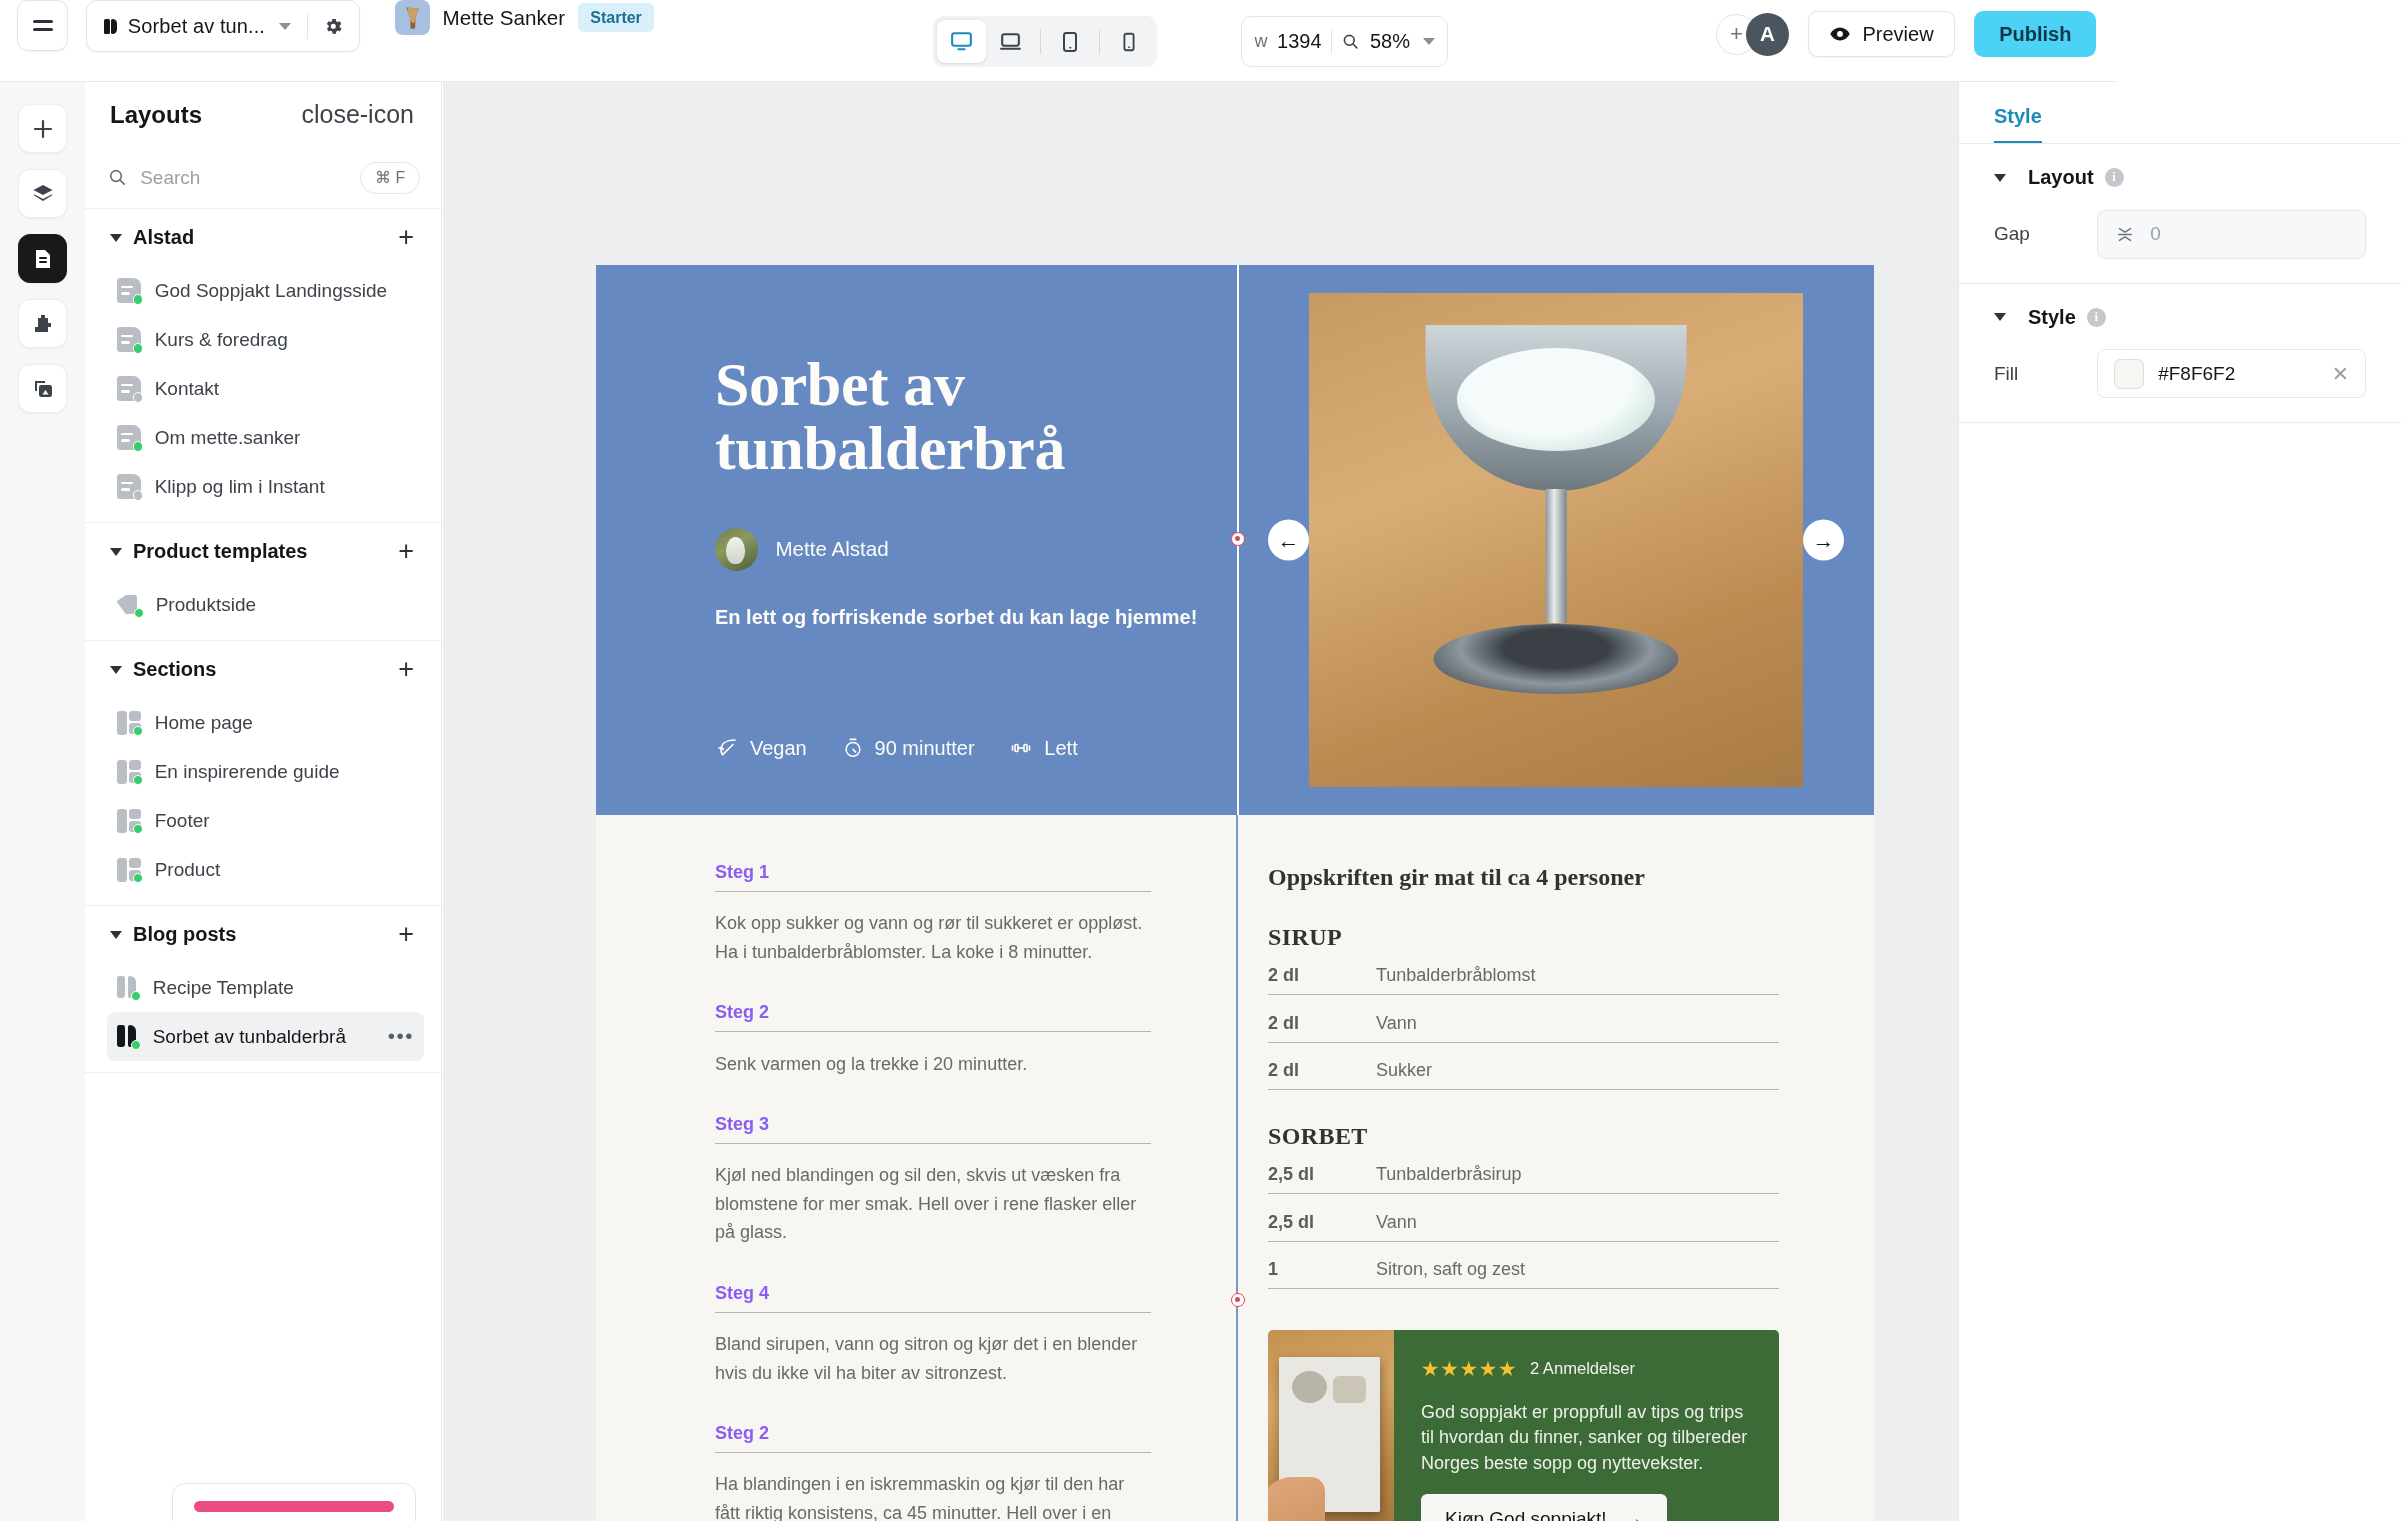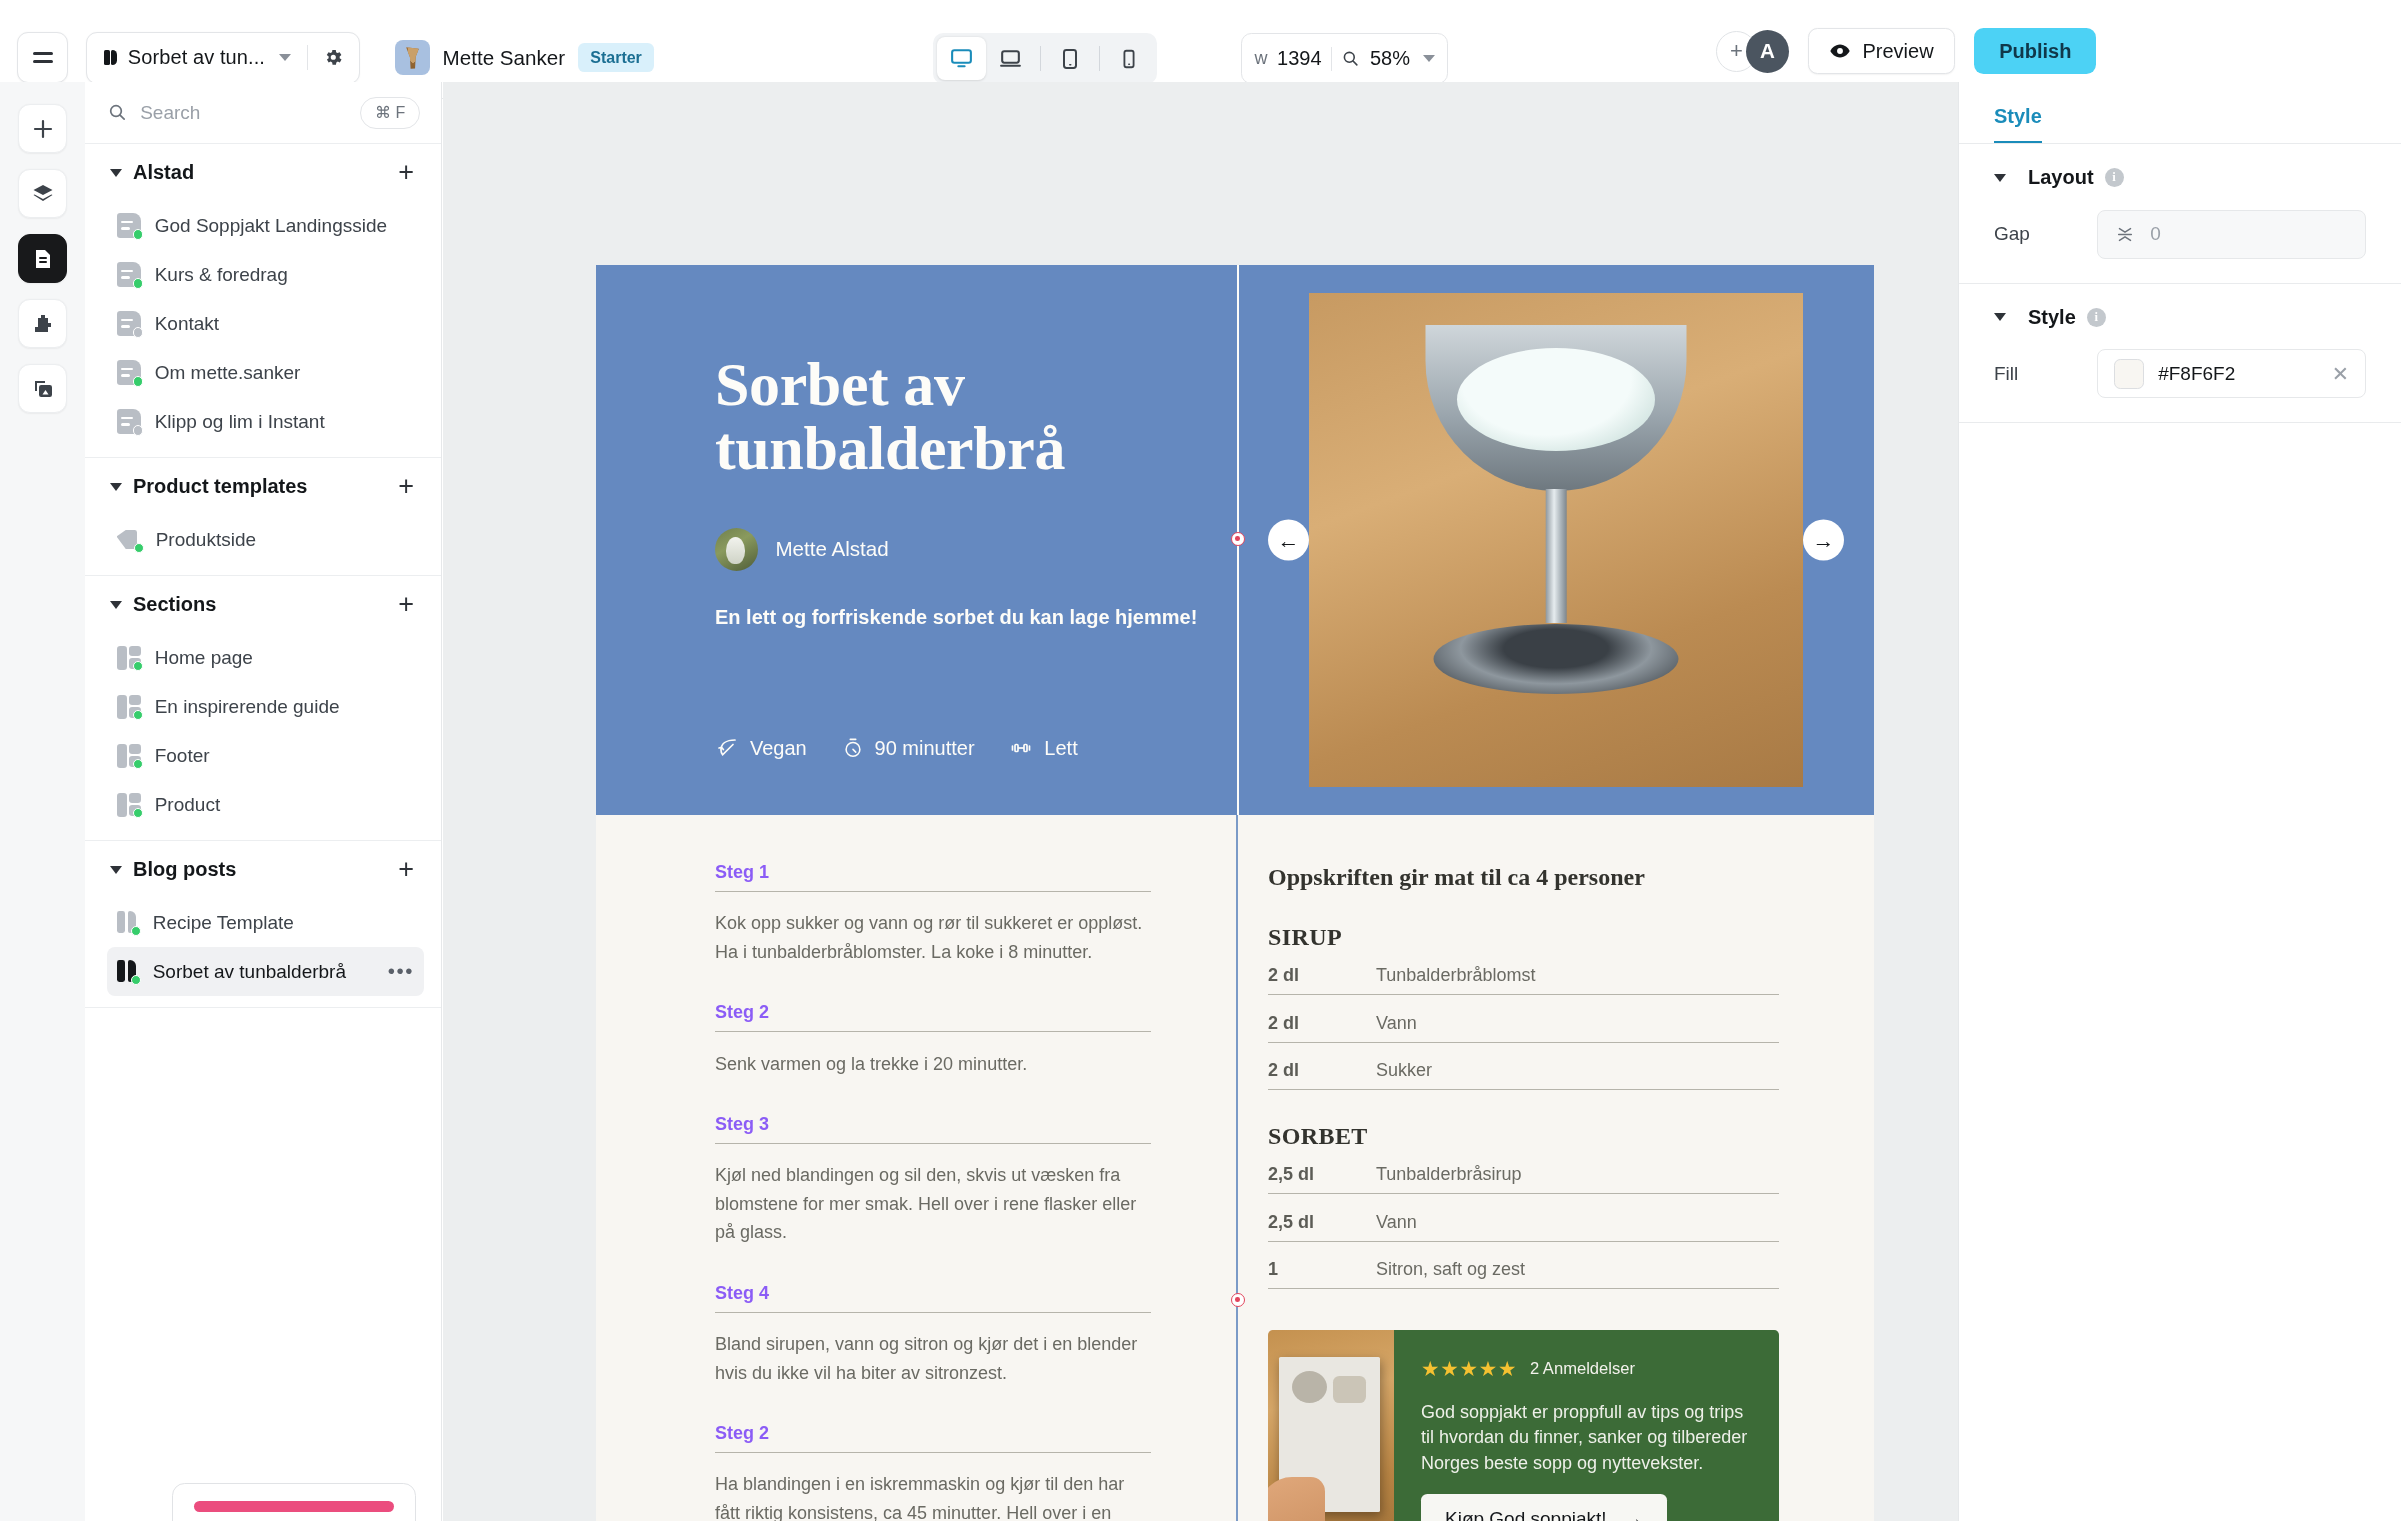--- a/index.html
+++ b/index.html
@@ -5,23 +5,23 @@
   * { box-sizing: border-box; margin: 0; padding: 0; }
   html, body {
     width: 2401px; height: 1522px;
     font-family: "Liberation Sans", sans-serif;
     background: #ffffff;
     overflow: hidden;
   }
 
   
   .topbar {
-    position: absolute; top: 17px; left: 0; width: 2117px; height: 82px;
+    position: absolute; top: 0; left: 0; width: 2117px; height: 82px;
     background: #ffffff; border-bottom: 0.8px solid #e6e8ea;
-    display: flex; align-items: center;
+    display: flex; align-items: flex-start;
   }
   .hamburger {
     margin-left: 17.4px; width: 51px; height: 51px; border-radius: 11px;
     border: 0.8px solid #e3e5e8; background: #fff;
     display: flex; flex-direction: column; align-items: center; justify-content: center; gap: 5.5px;
     box-shadow: 0 0.8px 1.6px rgba(0,0,0,.05);
   }
   .hamburger i { display:block; width: 20.6px; height: 2.4px; background: #2e3238; border-radius: 1.6px; }
 
   .proj-pill {
@@ -352,20 +352,24 @@
   <div class="rail-btn">
     <svg width="24" height="24" viewBox="0 0 24 24">
       <path d="M4 4h10v2H6v8H4z" fill="#3d434a"></path>
       <rect x="8" y="8" width="13" height="12" rx="2.2" fill="#3d434a"></rect>
       <path d="M11.5 17.5 14.5 13l3 4.5z" fill="#fff"></path>
     </svg>
   </div>
 </div>
 
 <div class="panel">
+  <div class="panel-head">
+    <span class="panel-title">Layouts</span>
+    <span class="panel-x">close-icon</span>
+  </div>
 
   <div class="search-row">
     <svg width="20.6" height="20.6" viewBox="0 0 24 24">
       <circle cx="10.5" cy="10.5" r="6.2" fill="none" stroke="#6c737c" stroke-width="2"></circle>
       <line x1="15.2" y1="15.2" x2="20" y2="20" stroke="#6c737c" stroke-width="2" stroke-linecap="round"></line>
     </svg>
     <span class="search-input">Search</span>
     <span class="kbd">⌘ F</span>
   </div>
 

